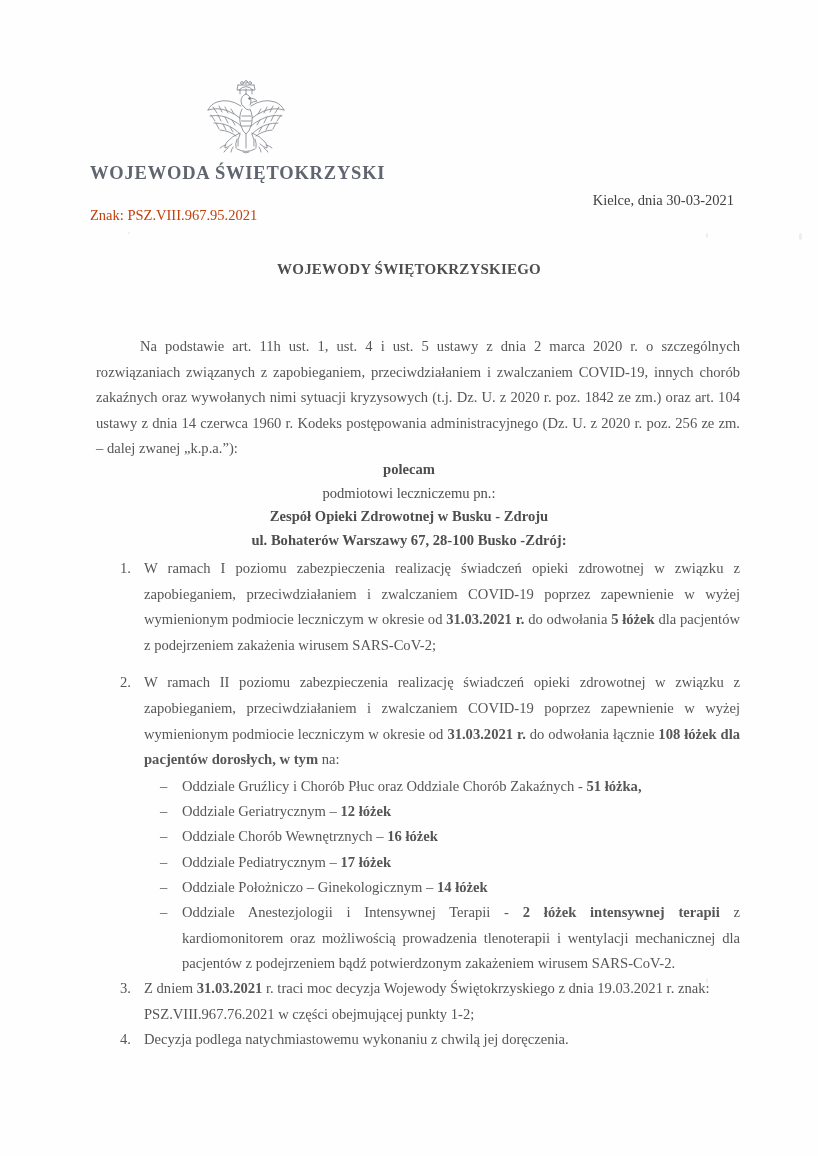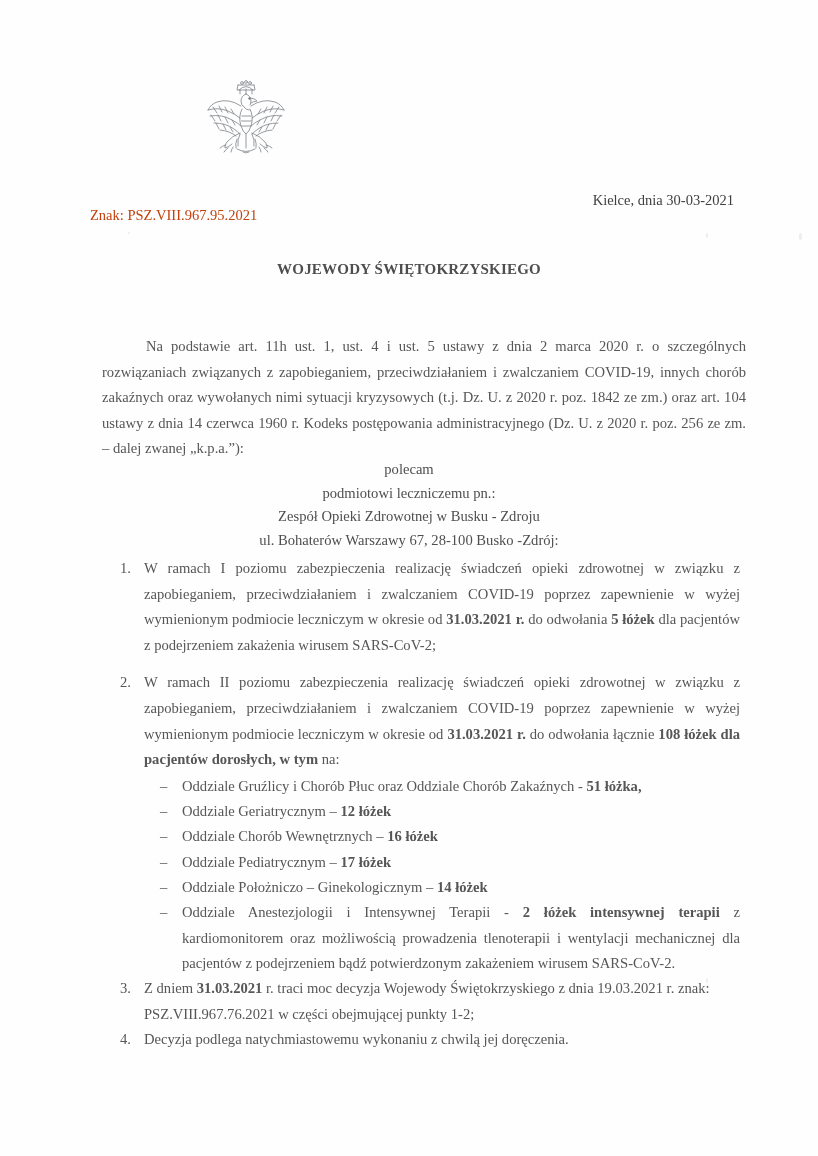--- a/index.html
+++ b/index.html
@@ -70,42 +70,42 @@
     font-weight: bold;
     line-height: 21px;
     color: #4e4e4e;
     letter-spacing: 0.3px;
   }
   .decision-heading .l2 { letter-spacing: 0.2px; }
 
   
   .legal-basis {
     position: absolute;
-    left: 102px;
+    left: 96px;
     width: 644px;
     top: 334px;
     font-size: 14.6px;
     line-height: 25.6px;
     text-align: justify;
     text-indent: 44px;
     color: #565656;
   }
 
   
   .command-block {
     position: absolute;
     left: 0;
     right: 0;
     top: 458px;
     text-align: center;
     font-size: 14.6px;
     line-height: 23.5px;
     color: #4e4e4e;
   }
-  .command-block .bold { font-weight: normal; }
+  .command-block .bold { font-weight: bold; }
 
   
   .ol-main {
     position: absolute;
     left: 118px;
     width: 622px;
     top: 556px;
     font-size: 14.6px;
     line-height: 25.6px;
     color: #565656;
@@ -202,20 +202,21 @@
         <path d="M36 69 q-4 1 -6 3 M38 72 q-3 2 -4 4 M43 71 q-2 3 -2 5"></path>
         <path d="M62 57 q8 3 13 9 q3 3 2 6 q-4 -1 -7 -4"></path>
         <path d="M76 69 q4 1 6 3 M74 72 q3 2 4 4 M69 71 q2 3 2 5"></path>
 
         <path d="M47 73 q9 5 18 0"></path>
         <path d="M53 76 q3 2 6 0"></path>
       </g>
     </svg>
   </div>
 
+  <div class="voivode-title">WOJEWODA  ŚWIĘTOKRZYSKI</div>
 
   <div class="date-line">Kielce, dnia 30-03-2021</div>
 
   <div class="znak-line">Znak: PSZ.VIII.967.95.2021</div>
 
   <div class="decision-heading">
     <div class="l2">WOJEWODY ŚWIĘTOKRZYSKIEGO</div>
   </div>
 
   <div class="legal-basis">Na podstawie art. 11h ust. 1, ust. 4 i ust. 5 ustawy z dnia 2 marca 2020 r. o szczególnych rozwiązaniach związanych z zapobieganiem, przeciwdziałaniem i zwalczaniem COVID-19, innych chorób zakaźnych oraz wywołanych nimi sytuacji kryzysowych (t.j. Dz. U. z 2020 r. poz. 1842 ze zm.) oraz art. 104 ustawy z dnia 14 czerwca 1960 r. Kodeks postępowania administracyjnego (Dz. U. z 2020 r. poz. 256 ze zm. – dalej zwanej „k.p.a.”):</div>

